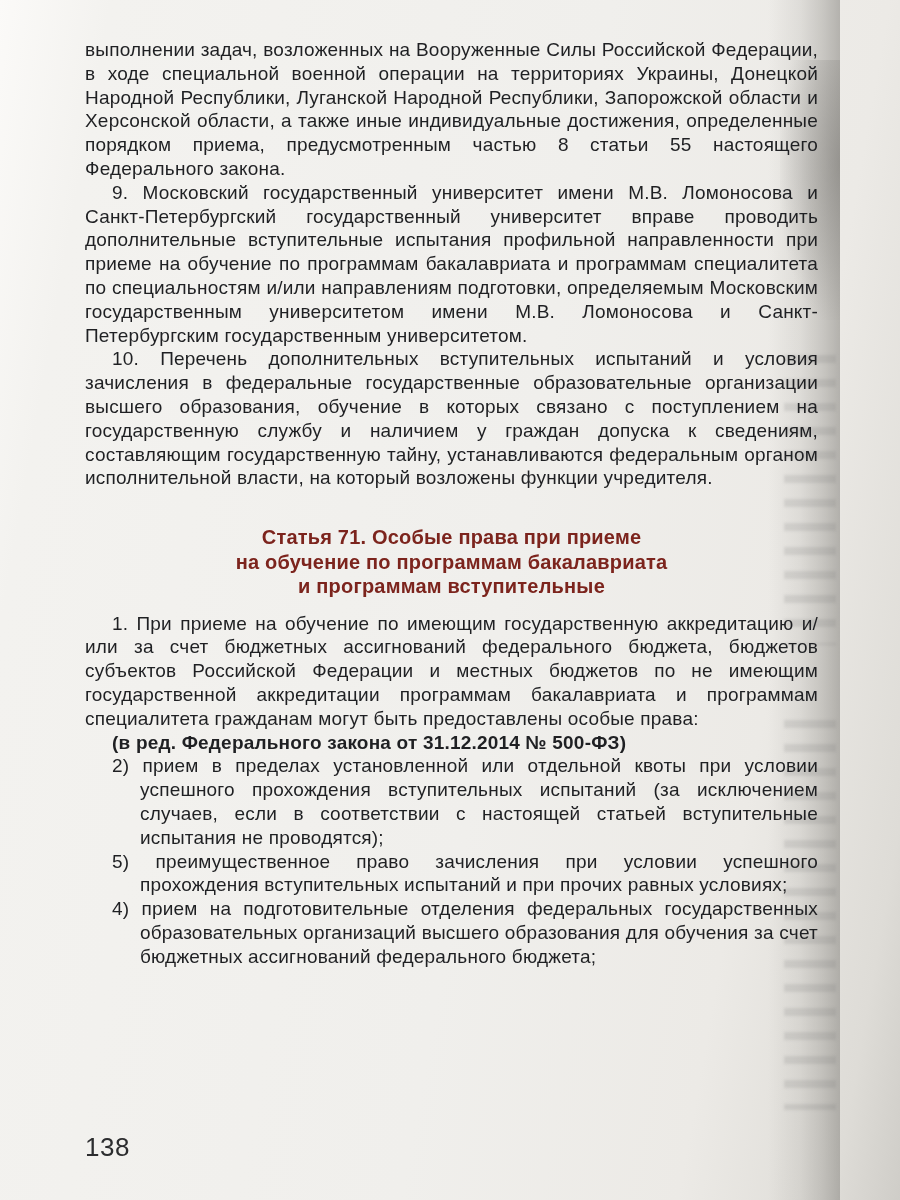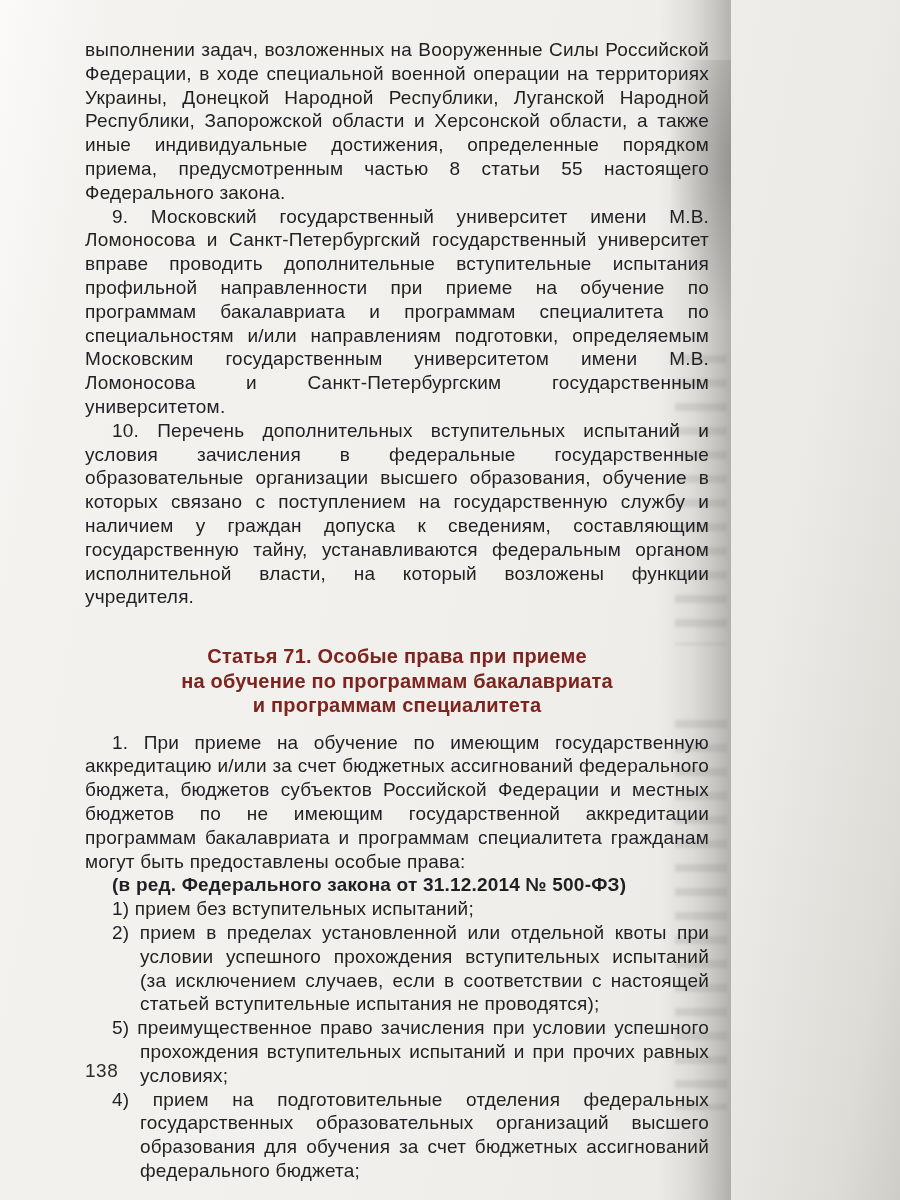--- a/index.html
+++ b/index.html
@@ -10,21 +10,21 @@
     width: 900px;
     height: 1200px;
     overflow: hidden;
     position: relative;
     background: linear-gradient(100deg, #fbfaf8 0%, #f3f2ef 10%, #f0efec 55%, #eceae6 80%, #dedcd7 94%, #cfcdc8 100%);
     font-family: "Liberation Sans", "DejaVu Sans", sans-serif;
     color: #1f2023;
   }
   .page {
     position: relative;
-    width: 731px;
+    width: 840px;
     height: 1200px;
   }
   .text-column {
     position: relative;
     z-index: 2;
     padding: 38px 22px 0 85px;
     font-size: 19px;
     line-height: 23.8px;
     letter-spacing: 0.2px;
     text-align: justify;
@@ -57,23 +57,23 @@
     font-weight: bold;
     color: #7c241d;
     text-indent: 0;
   }
   .article-heading .hl {
     display: block;
   }
   .page-number {
     position: absolute;
     left: 85px;
-    top: 1060px;
+    top: 1132px;
     z-index: 2;
-    font-size: 19px;
+    font-size: 26px;
     color: #2c2d2f;
     letter-spacing: 0.5px;
   }
   
   .scan-edge {
     position: absolute;
     top: 0;
     right: 0;
     width: 72px;
     height: 100%;
@@ -125,28 +125,27 @@
     <p class="para no-indent">выполнении задач, возложенных на Вооруженные Силы Российской Федерации, в ходе специальной военной операции на территориях Украины, Донецкой Народной Республики, Луганской Народной Республики, Запорожской области и Херсонской области, а также иные индивидуальные достижения, определенные порядком приема, предусмотренным частью 8 статьи 55 настоящего Федерального закона.</p>
 
 
     <p class="para">9. Московский государственный университет имени М.В. Ломоносова и Санкт-Петербургский государственный университет вправе проводить дополнительные вступительные испытания профильной направленности при приеме на обучение по программам бакалавриата и программам специалитета по специальностям и/или направлениям подготовки, определяемым Московским государственным университетом имени М.В. Ломоносова и Санкт-Петербургским государственным университетом.</p>
 
     <p class="para">10. Перечень дополнительных вступительных испытаний и условия зачисления в федеральные государственные образовательные организации высшего образования, обучение в которых связано с поступлением на государственную службу и наличием у граждан допуска к сведениям, составляющим государственную тайну, устанавливаются федеральным органом исполнительной власти, на который возложены функции учредителя.</p>
 
     <h2 class="article-heading">
       <span class="hl">Статья 71. Особые права при приеме</span>
       <span class="hl">на обучение по программам бакалавриата</span>
-      <span class="hl">и программам специалитета</span>
+      <span class="hl">и программам вступительные</span>
     </h2>
 
     <p class="para">1. При приеме на обучение по имеющим государственную аккредитацию и/или за счет бюджетных ассигнований федерального бюджета, бюджетов субъектов Российской Федерации и местных бюджетов по не имеющим государственной аккредитации программам бакалавриата и программам специалитета гражданам могут быть предоставлены особые права:</p>
 
     <p class="para amendment">(в ред. Федерального закона от 31.12.2014 № 500-ФЗ)</p>
 
-    <p class="para list-item">1) прием без вступительных испытаний;</p>
 
     <p class="para list-item">2) прием в пределах установленной или отдельной квоты при условии успешного прохождения вступительных испытаний (за исключением случаев, если в соответствии с настоящей статьей вступительные испытания не проводятся);</p>
 
 
     <p class="para list-item">5) преимущественное право зачисления при условии успешного прохождения вступительных испытаний и при прочих равных условиях;</p>
 
     <p class="para list-item">4) прием на подготовительные отделения федеральных государственных образовательных организаций высшего образования для обучения за счет бюджетных ассигнований федерального бюджета;</p>
 
 
 

